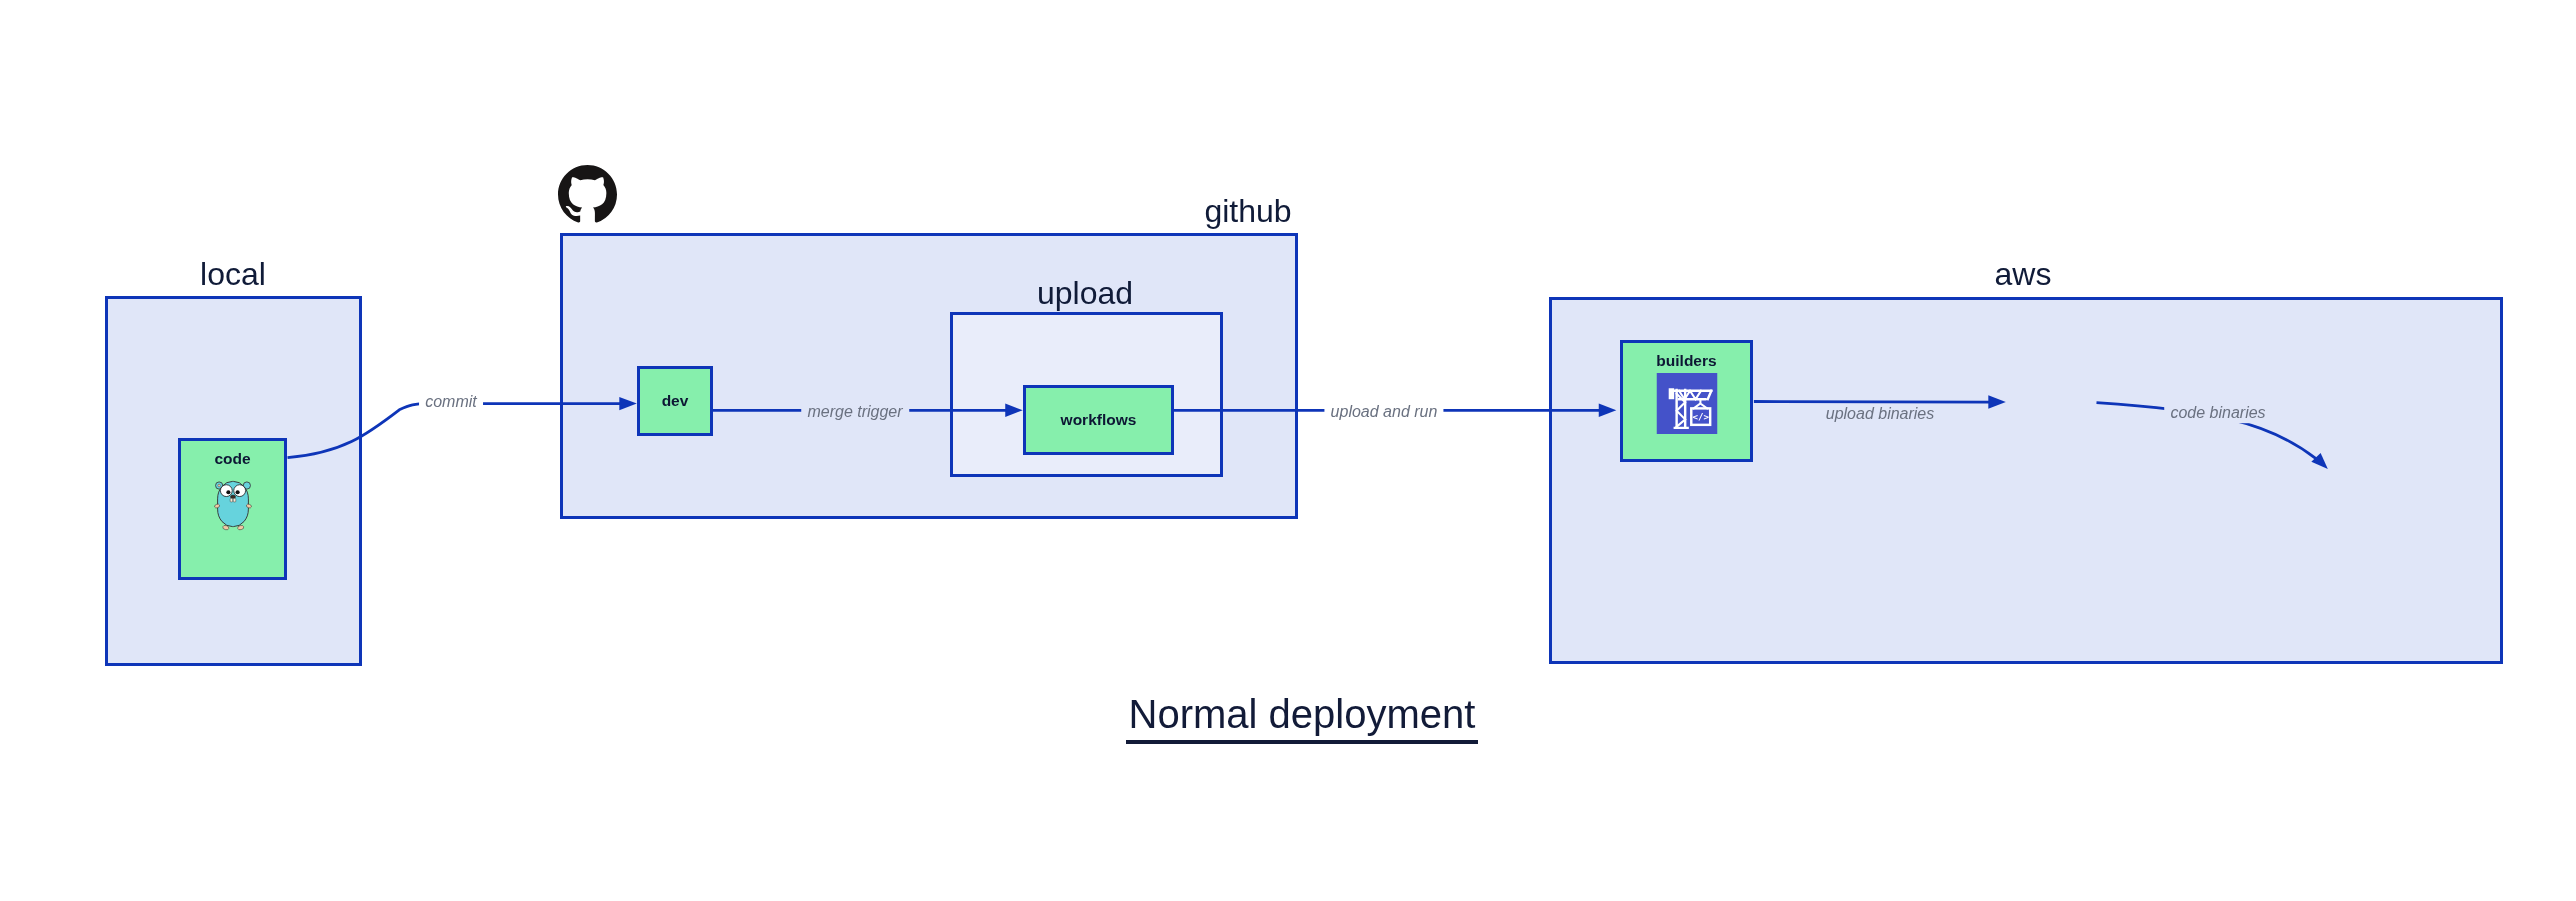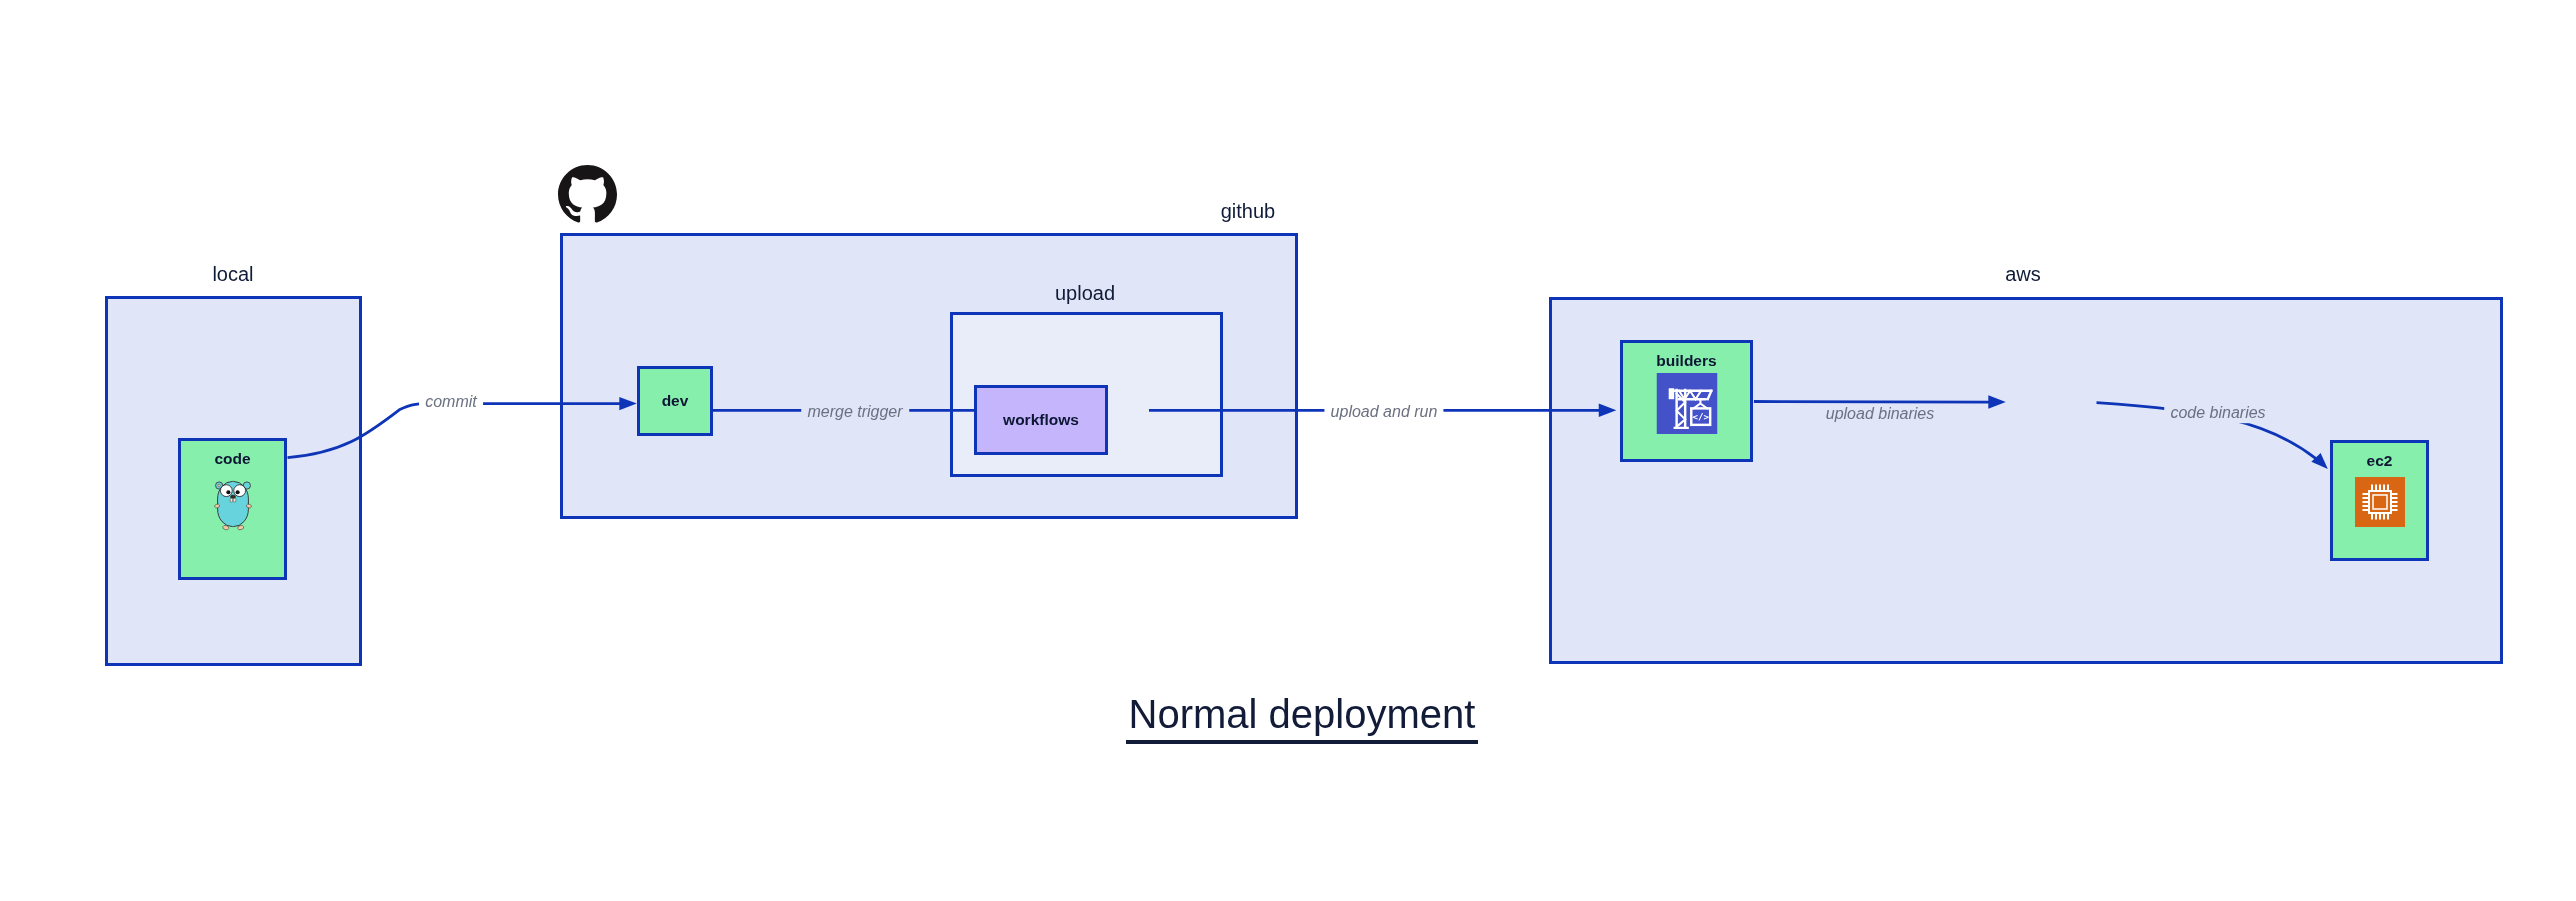--- a/index.html
+++ b/index.html
@@ -7,21 +7,21 @@
     position:relative;width:2604px;height:902px;background:#ffffff;
     font-family:"Liberation Sans","DejaVu Sans",sans-serif;color:#101b38;overflow:hidden;
   }
   *,*::before,*::after{box-sizing:border-box;}
   .group{position:absolute;border:3.6px solid #0e35b8;background:#e0e6f8;}
   .subgroup{position:absolute;border:3.1px solid #0e35b8;background:#e9edfa;}
   .node{position:absolute;border:3.1px solid #0e35b8;background:#86efac;}
   .node.center{display:flex;align-items:center;justify-content:center;}
   .group-label{
     position:absolute;transform:translate(-50%,-50%);
-    font-size:20px;color:#101b38;white-space:nowrap;
+    font-size:32px;color:#101b38;white-space:nowrap;
   }
   .node-label{
     position:absolute;left:0;right:0;text-align:center;
     font-size:15.5px;font-weight:bold;color:#0d1734;white-space:nowrap;
   }
   .node-label.top{top:9.3px;}
   .node-label.mid{position:static;}
   .edge-label{
     position:absolute;transform:translate(-50%,-50%);
     font-size:16px;font-style:italic;color:#6a7180;
@@ -109,21 +109,21 @@
 
       <ellipse cx="23" cy="98" rx="6" ry="4" fill="#f3c9a4" stroke="#333" stroke-width="1" transform="rotate(15 23 98)"></ellipse>
       <ellipse cx="52" cy="98" rx="6" ry="4" fill="#f3c9a4" stroke="#333" stroke-width="1" transform="rotate(-15 52 98)"></ellipse>
     </svg>
   </div>
 
   <div class="node center" style="left:637px;top:366px;width:76px;height:70px;">
     <div class="node-label mid">dev</div>
   </div>
 
-  <div class="node center" style="left:974px;top:385px;width:134px;height:70px;background:#c4b5fd;">
+  <div class="node center" style="left:1023px;top:385px;width:151px;height:70px;background:#86efac;">
     <div class="node-label mid">workflows</div>
   </div>
 
   <div class="node" style="left:1620px;top:340px;width:133px;height:122px;">
     <div class="node-label top">builders</div>
     <svg style="position:absolute;left:50%;top:30px;transform:translateX(-50%);" width="61" height="61" viewBox="0 0 100 100">
       <rect x="0" y="0" width="100" height="100" fill="#4452c9"></rect>
       <g stroke="#ffffff" stroke-width="4" fill="none" stroke-linecap="square">
 
         <rect x="20" y="25" width="9" height="18" fill="#ffffff" stroke="none"></rect>
@@ -136,35 +136,19 @@
 
         <path d="M72 43 L72 50 M72 50 L61 58 M72 50 L83 58" stroke-width="3.4"></path>
 
         <rect x="57" y="58" width="31" height="27"></rect>
       </g>
       <text x="72.5" y="77" text-anchor="middle" fill="#ffffff" font-family="'DejaVu Sans Mono',monospace" font-size="15" font-weight="bold">&lt;/&gt;</text>
     </svg>
   </div>
 
 
-  <div class="node" style="left:2330px;top:440px;width:99px;height:121px;">
-    <div class="node-label top">ec2</div>
-    <svg style="position:absolute;left:50%;top:34px;transform:translateX(-50%);" width="50" height="50" viewBox="0 0 100 100">
-      <rect x="0" y="0" width="100" height="100" fill="#d86613"></rect>
-      <g stroke="#ffffff" stroke-width="4" fill="none" stroke-linecap="square">
-
-        <path d="M34 17 L34 27 M42 17 L42 27 M50 17 L50 27 M58 17 L58 27 M66 17 L66 27"></path>
-        <path d="M34 73 L34 83 M42 73 L42 83 M50 73 L50 83 M58 73 L58 83 M66 73 L66 83"></path>
-        <path d="M17 34 L27 34 M17 42 L27 42 M17 50 L27 50 M17 58 L27 58 M17 66 L27 66"></path>
-        <path d="M73 34 L83 34 M73 42 L83 42 M73 50 L83 50 M73 58 L83 58 M73 66 L83 66"></path>
-
-        <rect x="28" y="28" width="44" height="44"></rect>
-        <rect x="36" y="36" width="28" height="28" stroke-width="3"></rect>
-      </g>
-    </svg>
-  </div>
 
   <div id="diagram-title">
     <span>Normal deployment</span>
   </div>
 
 </div>
 
 
 </body></html>

